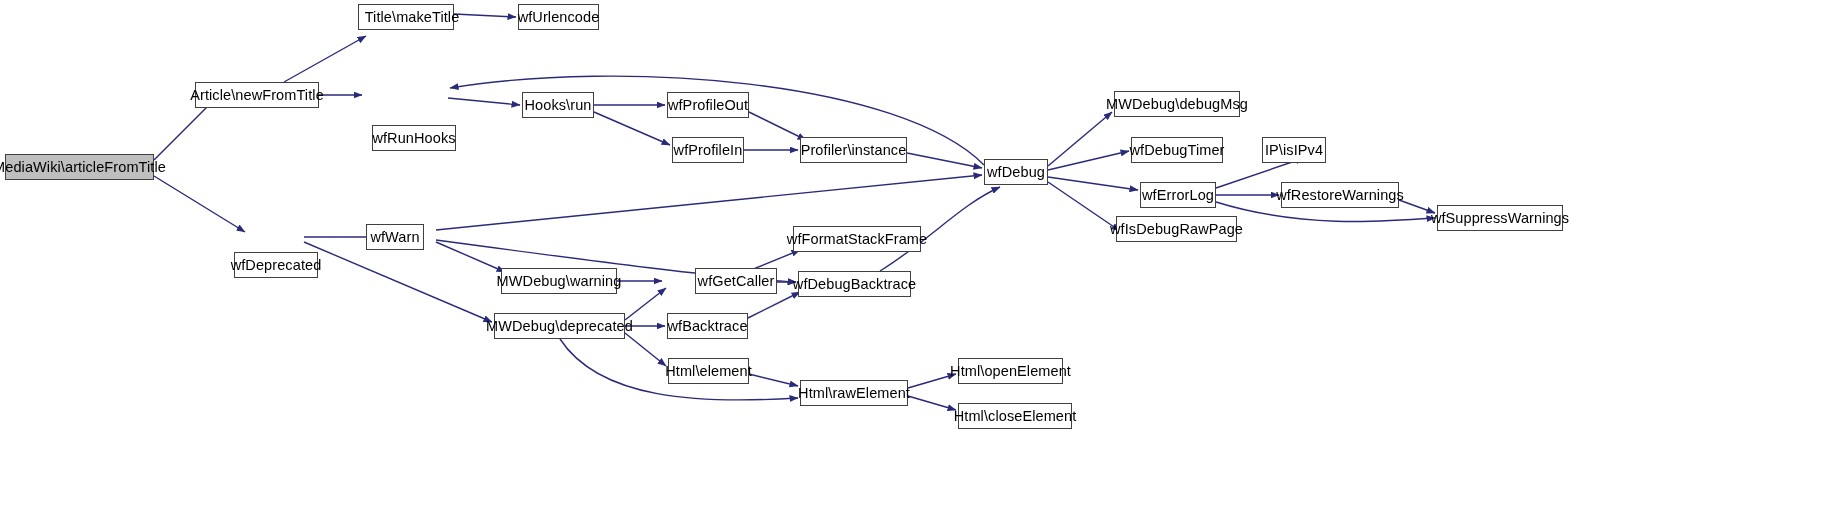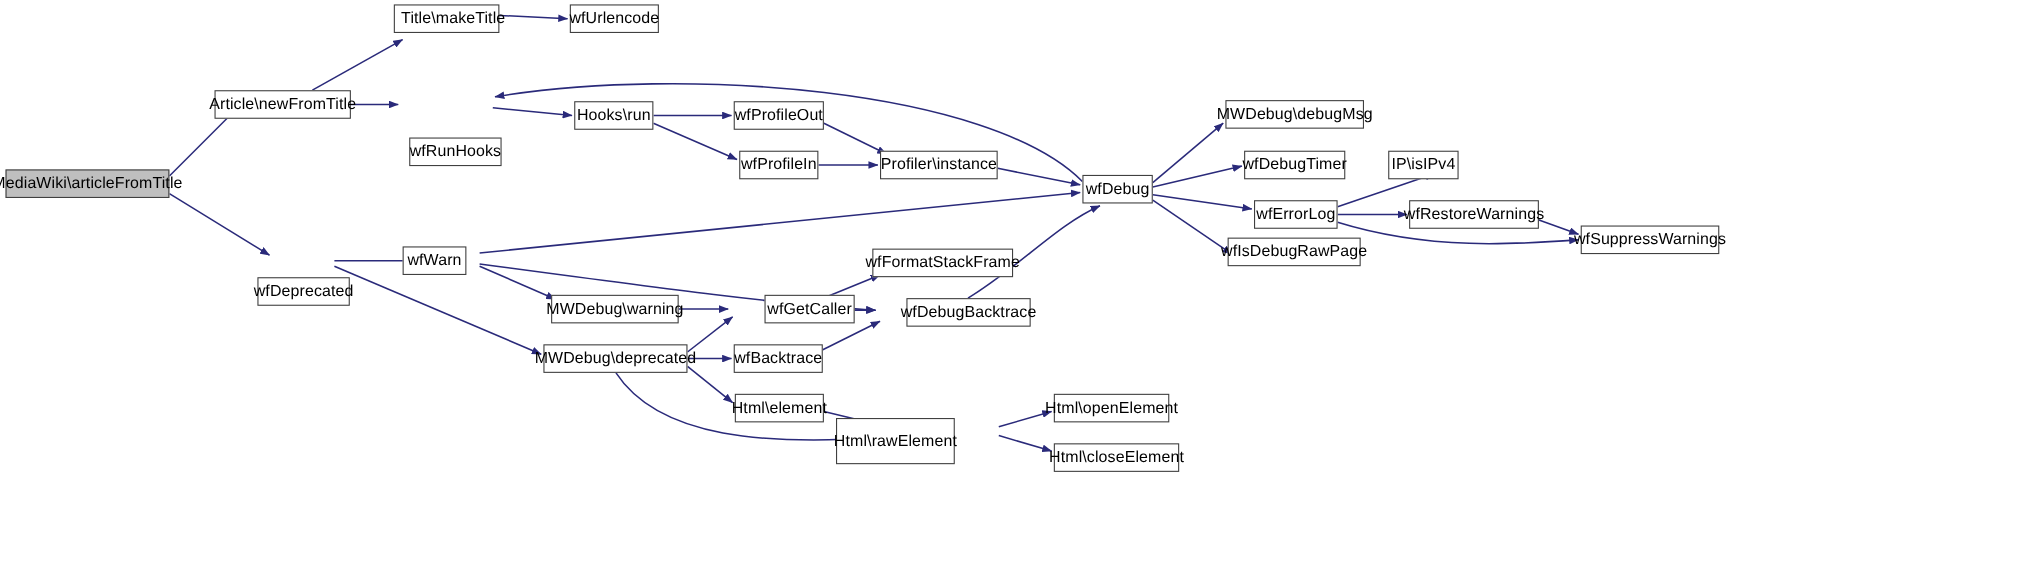--- a/index.html
+++ b/index.html
@@ -158,33 +158,33 @@
       </div>
       <div class="node" style="left: 793px; top: 226px; width: 128px; height: 26px;">
         <span class="node-label">wfFormatStackFrame</span>
       </div>
       <div class="node" style="left: 501px; top: 268px; width: 116px; height: 26px; align-items: center;">
         <span class="node-label">MWDebug\warning</span>
       </div>
       <div class="node" style="left: 664px; top: 268px; width: 82px; height: 26px; margin-left: 31px;">
         <span class="node-label">wfGetCaller</span>
       </div>
-      <div class="node" style="left: 798px; top: 271px; width: 113px; height: 26px; margin-left: 26px;">
+      <div class="node" style="left: 798px; top: 271px; width: 113px; height: 26px;">
         <span class="node-label">wfDebugBacktrace</span>
       </div>
       <div class="node" style="left: 494px; top: 313px; width: 131px; height: 26px;">
         <span class="node-label">MWDebug\deprecated</span>
       </div>
       <div class="node" style="left: 667px; top: 313px; width: 81px; height: 26px;">
         <span class="node-label">wfBacktrace</span>
       </div>
       <div class="node" style="left: 668px; top: 358px; width: 81px; height: 26px;">
         <span class="node-label">Html\element</span>
       </div>
-      <div class="node" style="left: 760px; top: 380px; width: 108px; height: 42px;">
+      <div class="node" style="left: 800px; top: 380px; width: 108px; height: 26px;">
         <span class="node-label">Html\rawElement</span>
       </div>
       <div class="node" style="left: 958px; top: 358px; width: 105px; height: 26px;">
         <span class="node-label">Html\openElement</span>
       </div>
       <div class="node" style="left: 958px; top: 403px; width: 114px; height: 26px;">
         <span class="node-label">Html\closeElement</span>
       </div>
     </div>
 </div>

